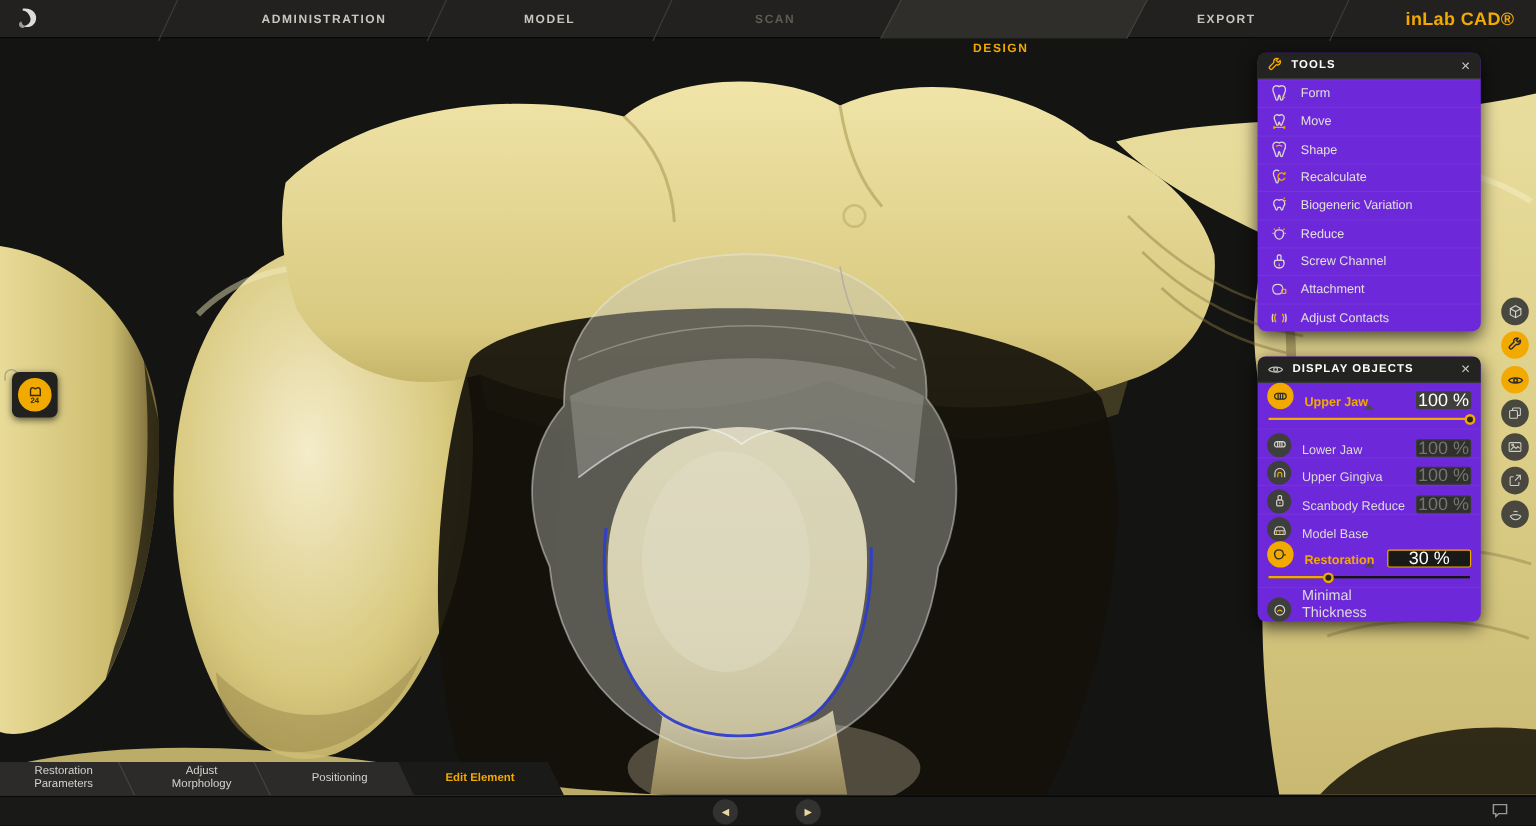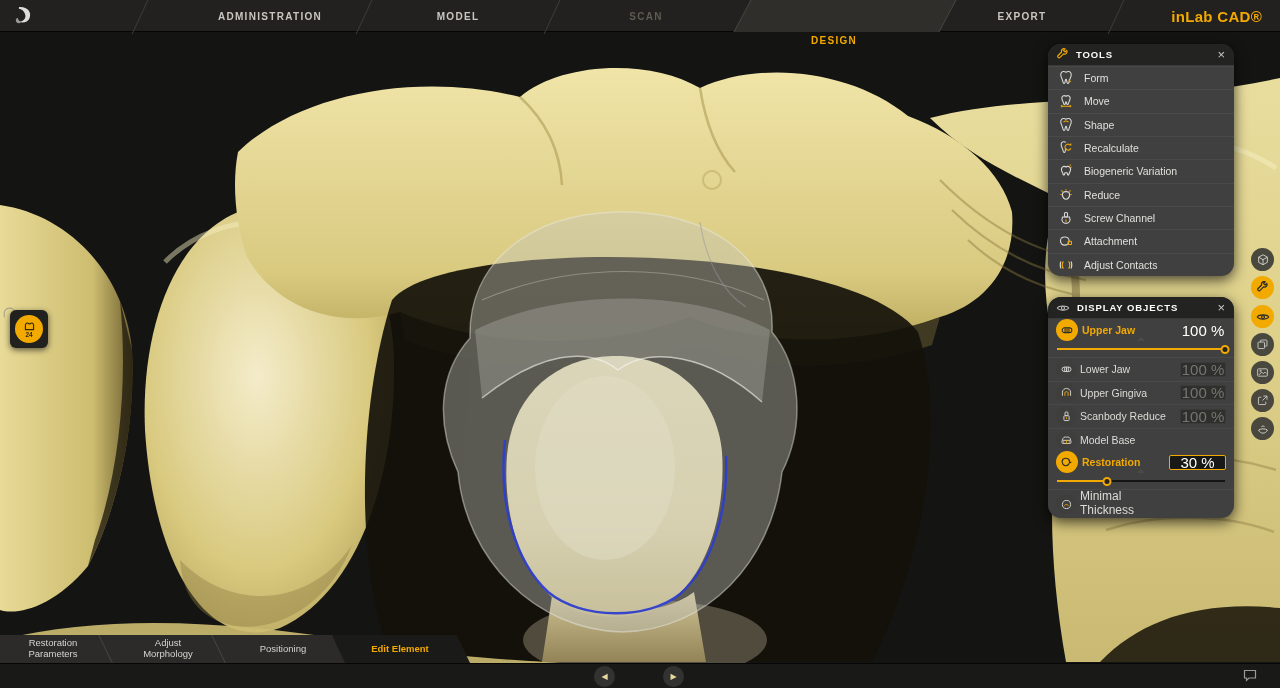--- a/index.html
+++ b/index.html
@@ -15,40 +15,40 @@
   .nav-slash{ position:absolute; top:-4px; width:1px; height:40px; background:#3c3b37; transform:rotate(25deg); }
   .design-seg{ position:absolute; left:742px; top:0; width:206px; height:32px; background:#2f2e2b; transform:skewX(-28deg); border-left:1px solid #454440; border-right:1px solid #454440; }
   .nav-items{ position:absolute; left:176px; top:0; width:940px; height:32px; display:flex; }
   .nav-item{ width:188px; height:32px; display:flex; align-items:center; justify-content:center; font-size:10px; font-weight:bold; letter-spacing:1.3px; color:#c9c6c0; cursor:pointer; position:relative; }
   .nav-item.disabled{ color:#5d5b52; cursor:default; }
   .nav-item.active{ color:var(--accent);margin-top:24px; }
   .brand{ position:absolute; right:18px; top:0; height:32px; display:flex; align-items:center; font-size:15px; font-weight:600; color:var(--accent); letter-spacing:.3px; }
   .logo{ position:absolute; left:12px; top:5px; width:22px; height:22px; color:#dddcd8; }
 
   
-  .panel{ position:absolute; width:186px; background:#404040; border-radius:13px; box-shadow:0 4px 14px rgba(0,0,0,.7); color:#e3e2de; z-index:20; overflow:hidden; }
+  .panel{ position:absolute; width:186px; background:#6d28d9; border-radius:7px; box-shadow:0 4px 14px rgba(0,0,0,.7); color:#e3e2de; z-index:20; overflow:hidden; }
   .panel-header{ height:22px; display:flex; align-items:center; gap:7px; padding:0 8px; background:#232322; border-bottom:1px solid #393937; }
   .panel-title{ font-size:9.5px; font-weight:bold; letter-spacing:.9px; color:#fdfdfc; flex:1; }
   .close-btn{ color:#c9c9c7; font-size:13px; line-height:1; cursor:pointer; padding:0 1px; }
   .tools-panel{ left:1048px; top:44px; height:232px; display:flex; flex-direction:column; }
   .tool-row{ flex:1; display:flex; align-items:center; gap:10px; padding:0 10px; border-top:1px solid rgba(255,255,255,.055); font-size:10.5px; color:#e0dfdb; cursor:pointer; }
   .tool-row:first-of-type{ border-top:none; }
   .t-ic{ width:16px; height:16px; color:#d8d7d3; position:relative; flex:none; }
   .t-ic.orange{ color:var(--accent); }
 
   .display-panel{ left:1048px; top:297px; height:221px; }
-  .disp-row{ height:23.5px; display:flex; align-items:center; gap:4px; padding:0 8px; border-top:1px solid rgba(255,255,255,.05); font-size:10.5px; cursor:pointer; }
+  .disp-row{ height:23.5px; display:flex; align-items:flex-end; gap:9px; padding:0 8px; border-top:1px solid rgba(255,255,255,.05); font-size:10.5px; cursor:pointer; }
   .disp-row .lbl{ color:#dcdbd7; flex:1; white-space:nowrap; }
   .disp-row.hero{ height:22px; border-top:none; }
   .hero .lbl{ color:var(--accent); font-weight:bold; }
   .ic-c{ width:20px; height:20px; border-radius:50%; background:#3e3e3c; color:#d4d3cf; display:flex; align-items:center; justify-content:center; flex:none; }
   .ic-c.on{ width:22px; height:22px; background:var(--accent); color:#2c2c2a; }
   .val{ width:46px; height:15px; border-radius:2px; background:#3f3f3d; color:#fff; font-size:15px; display:flex; align-items:center; justify-content:center; flex:none; }
   .val.dim{ background:#2f2f2e; border:1px solid #3a3a38; color:#757570; }
-  .val.edit{ width:57px; background:#191918; border:1px solid var(--accent); }
+  .val.edit{ width:70px; background:#191918; border:1px solid var(--accent); }
   .slider-row{ height:16px; position:relative; }
   .slider-row .caret{ position:absolute; left:50%; top:-4px; margin-left:-4px; width:0; height:0; border-left:4px solid transparent; border-right:4px solid transparent; border-bottom:4px solid #4a4a47; }
   .track{ position:absolute; left:9px; right:9px; top:7px; height:2px; background:#141413; }
   .fill{ position:absolute; left:0; top:0; height:2px; background:var(--accent); }
   .knob{ position:absolute; top:-3.5px; width:9px; height:9px; border:2px solid var(--accent); border-radius:50%; background:#242423; transform:translateX(-50%); cursor:pointer; }
   .two-line{ height:29px; }
   .two-line .lbl{ line-height:1.15; font-size:12px; }
 
   
   .side-ic{ position:absolute; left:1251px; width:23px; height:23px; border-radius:50%; background:rgba(56,56,54,.9); color:#cfceca; display:flex; align-items:center; justify-content:center; z-index:15; cursor:pointer; }

